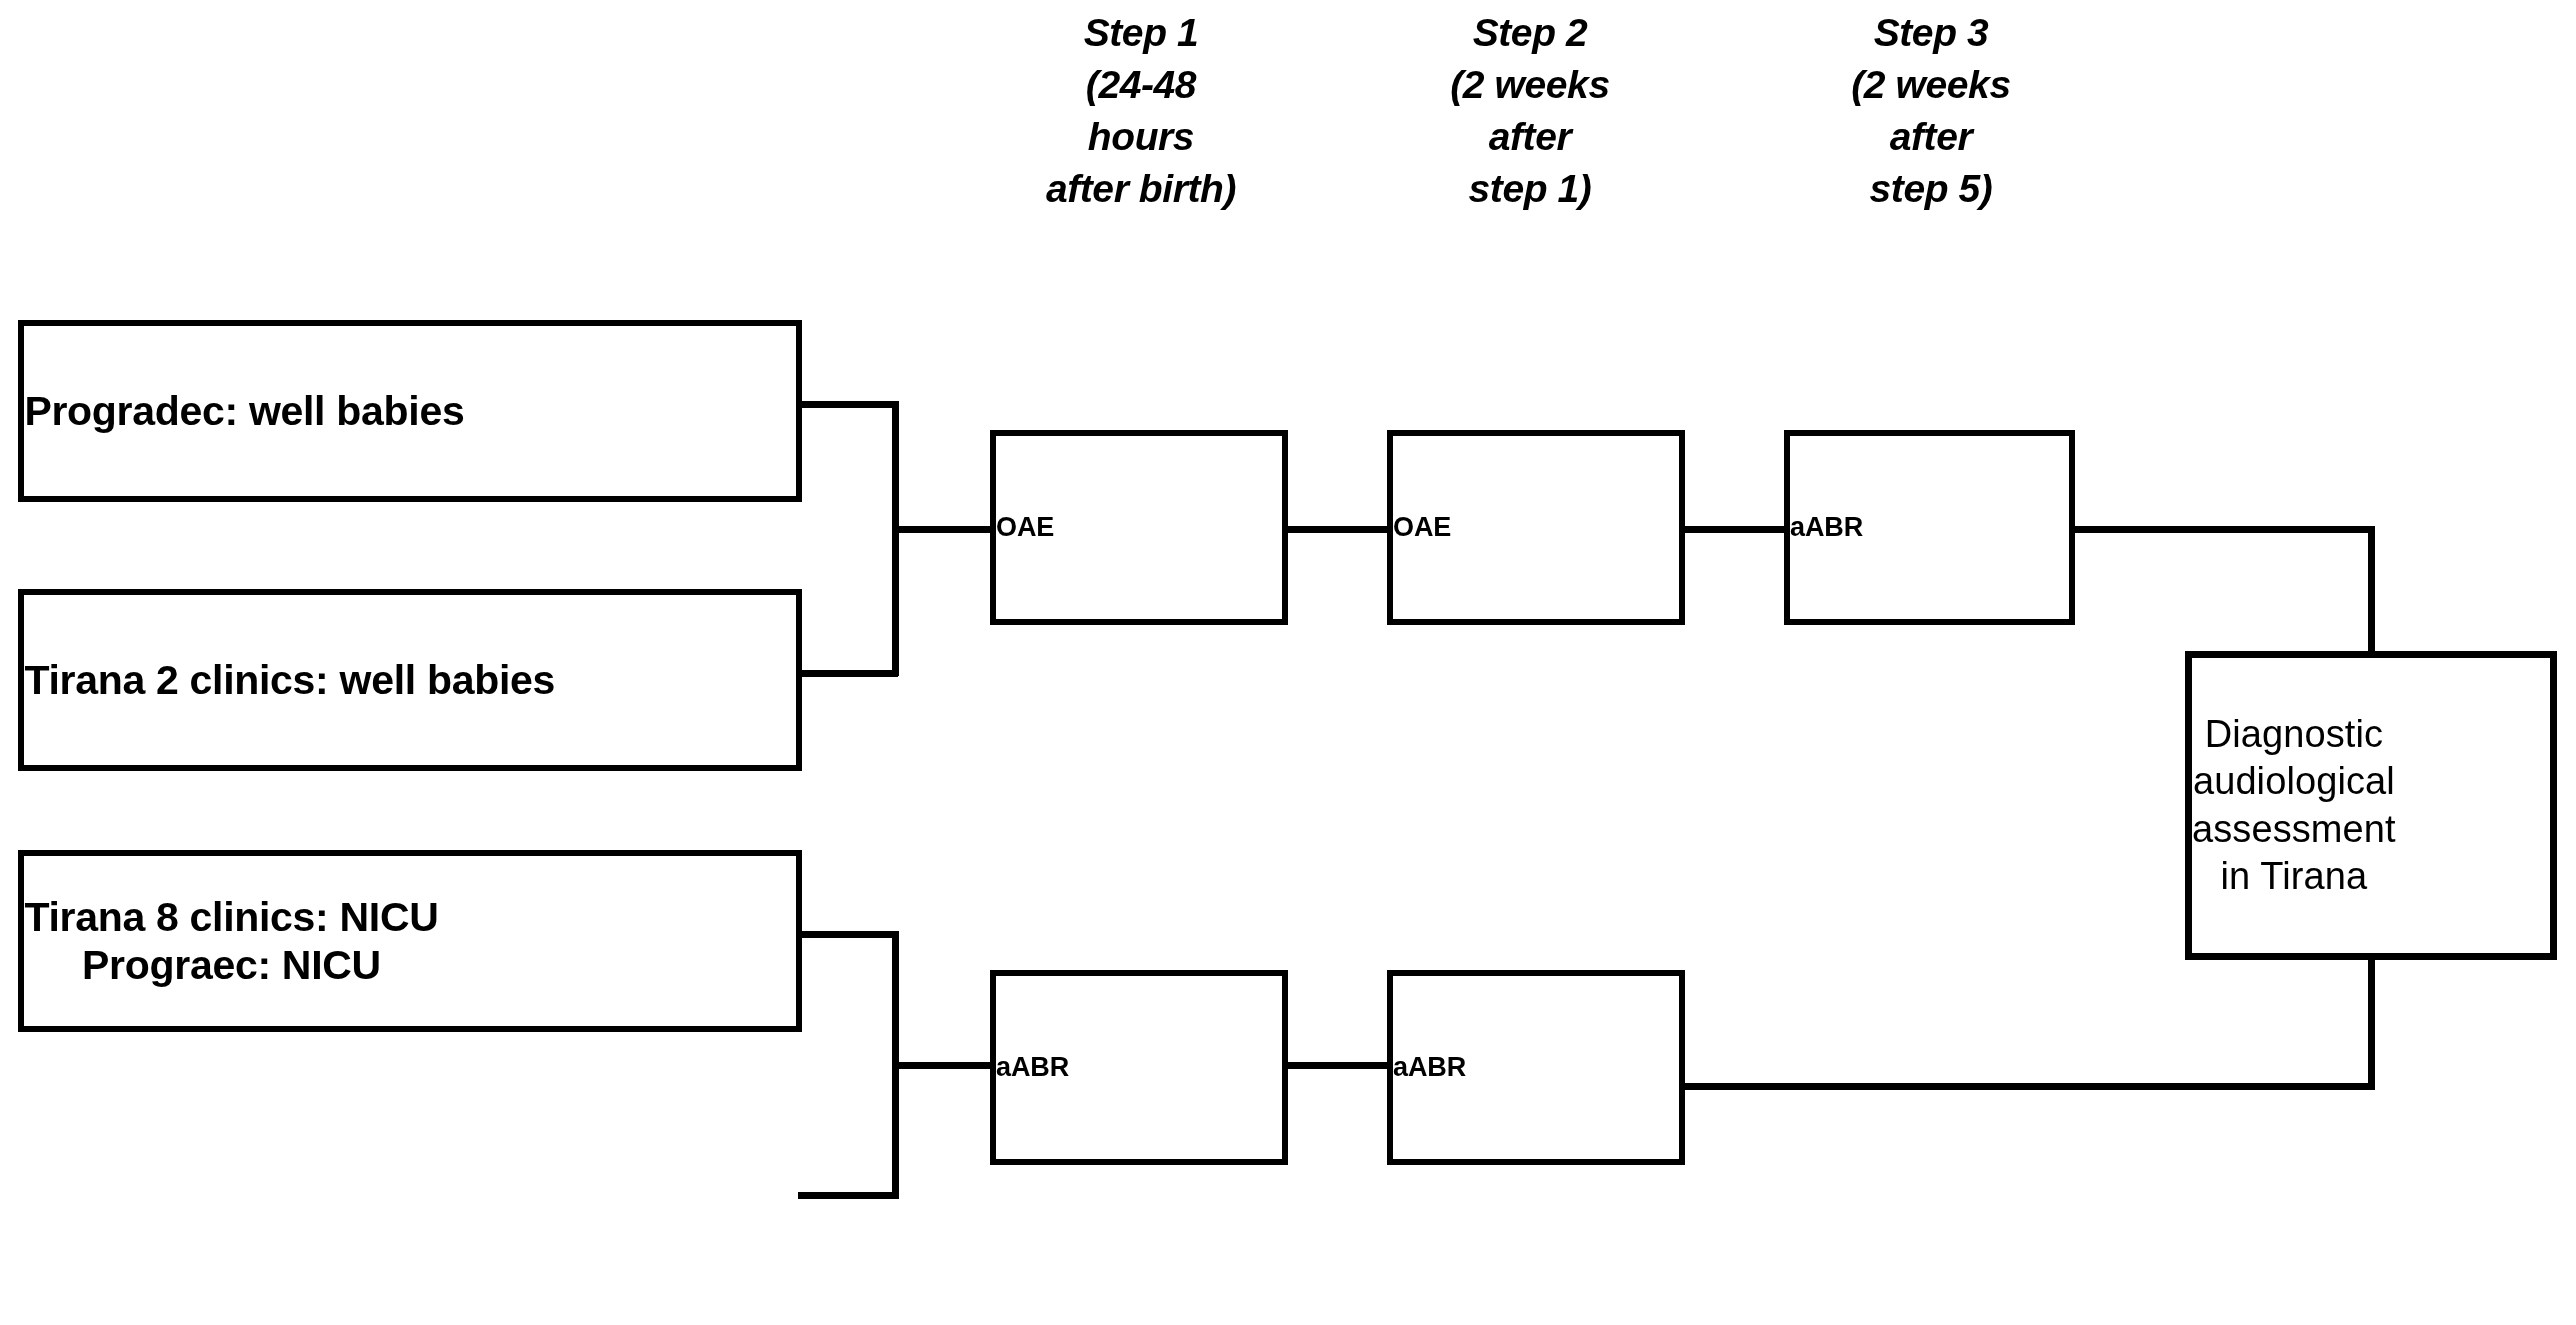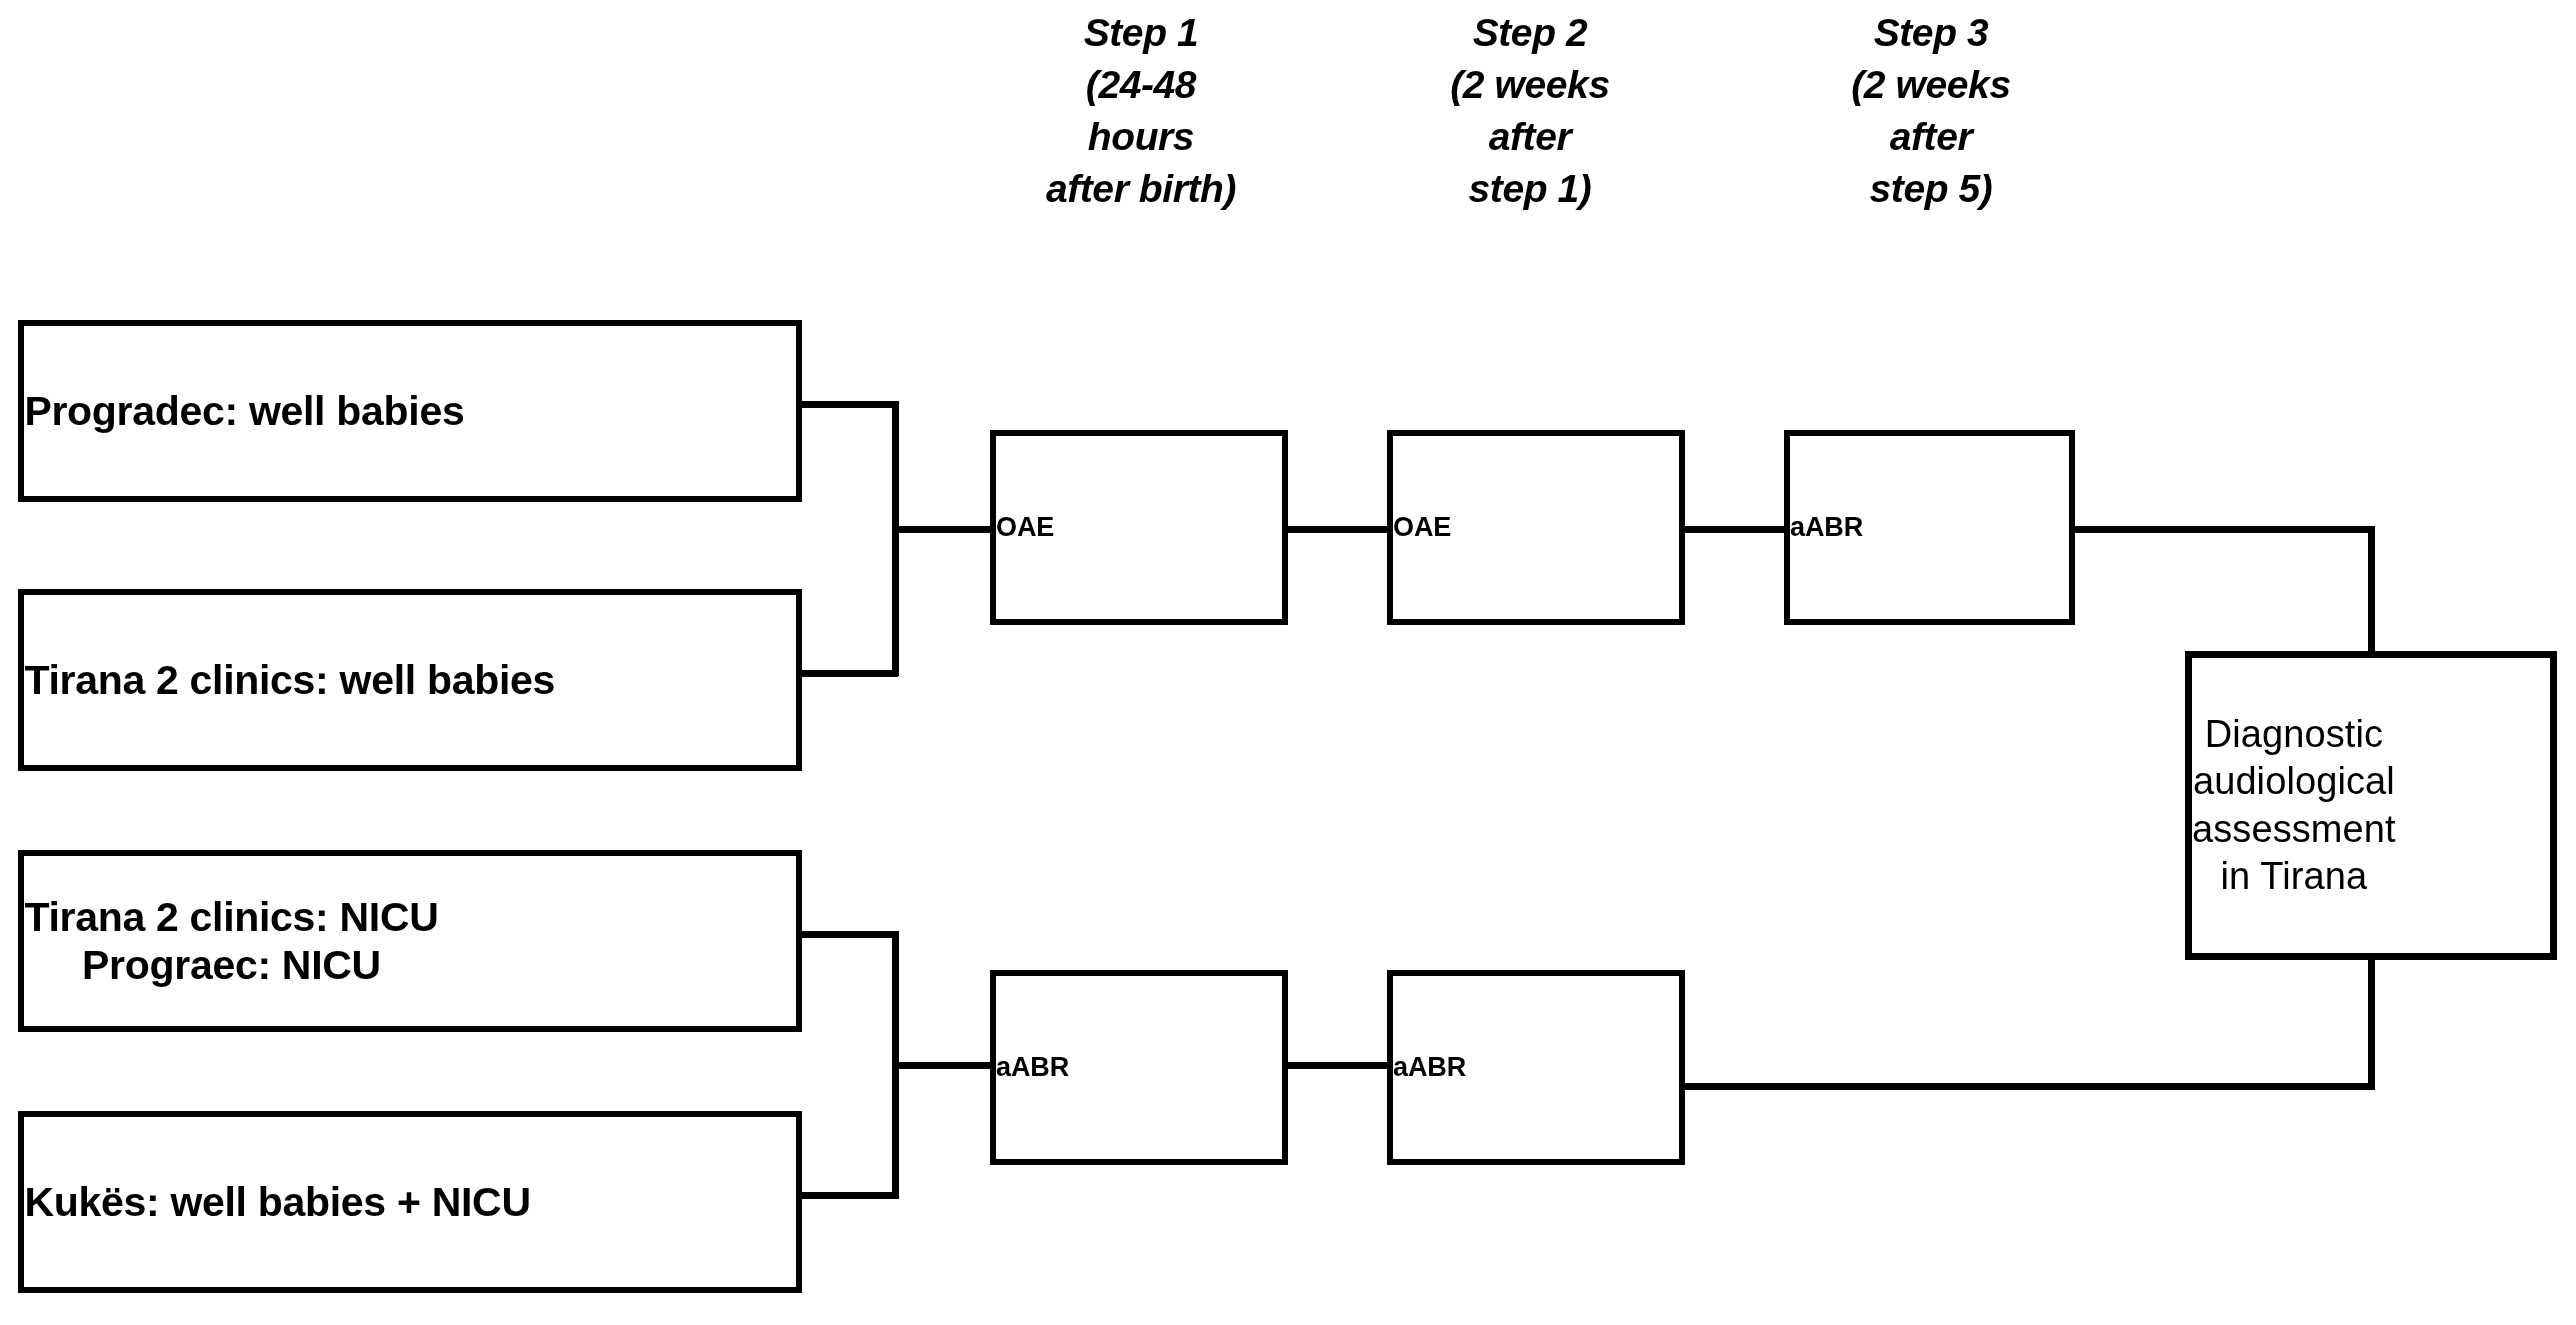--- a/index.html
+++ b/index.html
@@ -95,27 +95,24 @@
 
   <div class="box src-box" style="left:18.4px; top:320px; width:784px; height:182px;">
     <span class="box-label">Progradec: well babies</span>
   </div>
 
   <div class="box src-box" style="left:18.4px; top:589px; width:784px; height:182px;">
     <span class="box-label">Tirana 2 clinics: well babies</span>
   </div>
 
   <div class="box src-box" style="left:18.4px; top:850px; width:784px; height:182px;">
-    <span class="box-label">Tirana 2 clinics: NICU
+    <span class="box-label">Tirana 8 clinics: NICU
 Prograec: NICU</span>
   </div>
 
-  <div class="box src-box" style="left:18.4px; top:1111px; width:784px; height:182px;">
-    <span class="box-label">Kukës: well babies + NICU</span>
-  </div>
 
   <div class="hline" style="left:798px; top:401px; width:100px;"></div>
 
   <div class="hline" style="left:798px; top:670px; width:100px;"></div>
 
   <div class="vline" style="left:892px; top:401px; height:275px;"></div>
 
   <div class="hline" style="left:892px; top:526px; width:103px;"></div>
 
   <div class="box test-box" style="left:990px; top:430px; width:298px; height:195px;">

